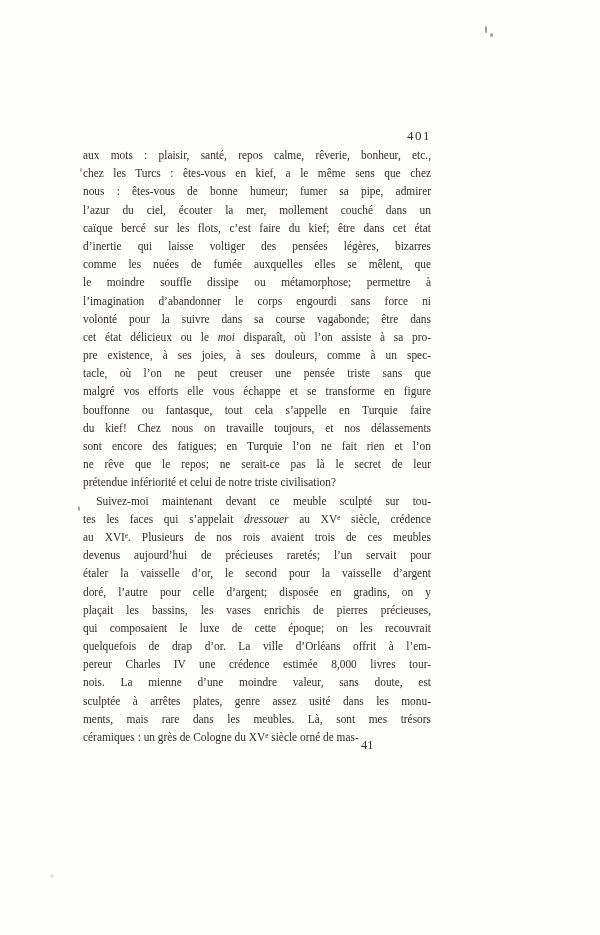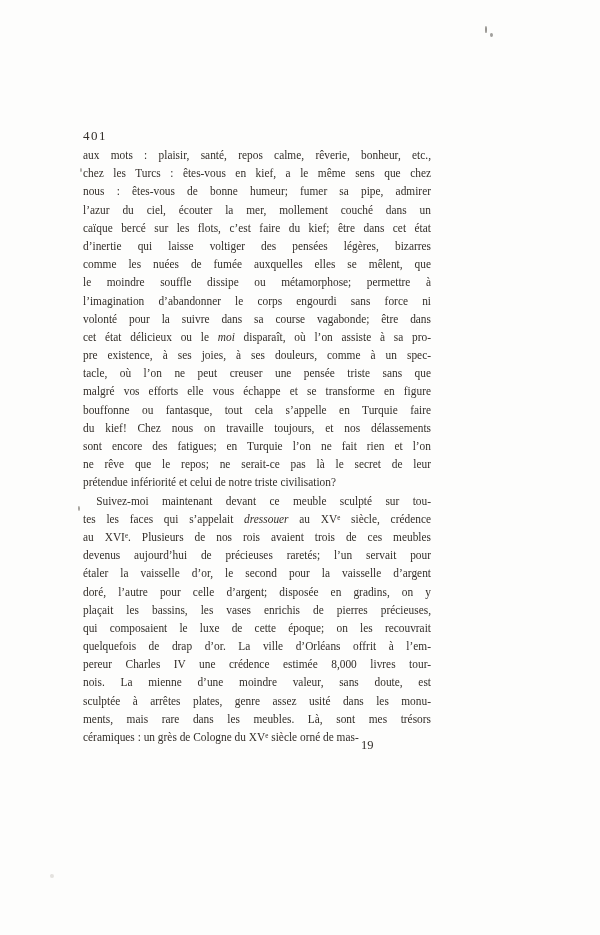--- a/index.html
+++ b/index.html
@@ -17,21 +17,21 @@
   }
   .scan-page {
     position: absolute;
     inset: 0;
   }
   .page-number {
     position: absolute;
     left: 83px;
     top: 128px;
     width: 348px;
-    text-align: left;
+    text-align: right;
     font-size: 13px;
     letter-spacing: 1.5px;
   }
   .text-block {
     position: absolute;
     left: 83px;
     top: 146px;
     width: 370px;
     transform: scaleX(0.9405);
     transform-origin: left top;
@@ -115,21 +115,21 @@
         <div class="line">qui composaient le luxe de cette époque; on les recouvrait</div>
         <div class="line">quelquefois de drap d’or. La ville d’Orléans offrit à l’em-</div>
         <div class="line">pereur Charles IV une crédence estimée 8,000 livres tour-</div>
         <div class="line">nois. La mienne d’une moindre valeur, sans doute, est</div>
         <div class="line">sculptée à arrêtes plates, genre assez usité dans les monu-</div>
         <div class="line">ments, mais rare dans les meubles. Là, sont mes trésors</div>
         <div class="line last">céramiques : un grès de Cologne du XV<sup>e</sup> siècle orné de mas-</div>
       </div>
     </div>
 
-  <div class="signature-mark">19</div>
+  <div class="signature-mark">41</div>
 
   <div class="speck" style="left:485px; top:26px; width:2px; height:7px; background:#7d7a76; opacity:.8;"></div>
   <div class="speck" style="left:490px; top:33px; width:3px; height:4px; background:#8a8884; opacity:.8;"></div>
   <div class="speck" style="left:80px; top:168px; width:2px; height:4px; background:#9a968f; opacity:.8;"></div>
   <div class="speck" style="left:78px; top:506px; width:2px; height:5px; background:#8f8b85; opacity:.8;"></div>
   <div class="speck" style="left:50px; top:874px; width:4px; height:4px; background:#d8d6d2; opacity:.7;"></div>
 
 </div>
 
 </body></html>

